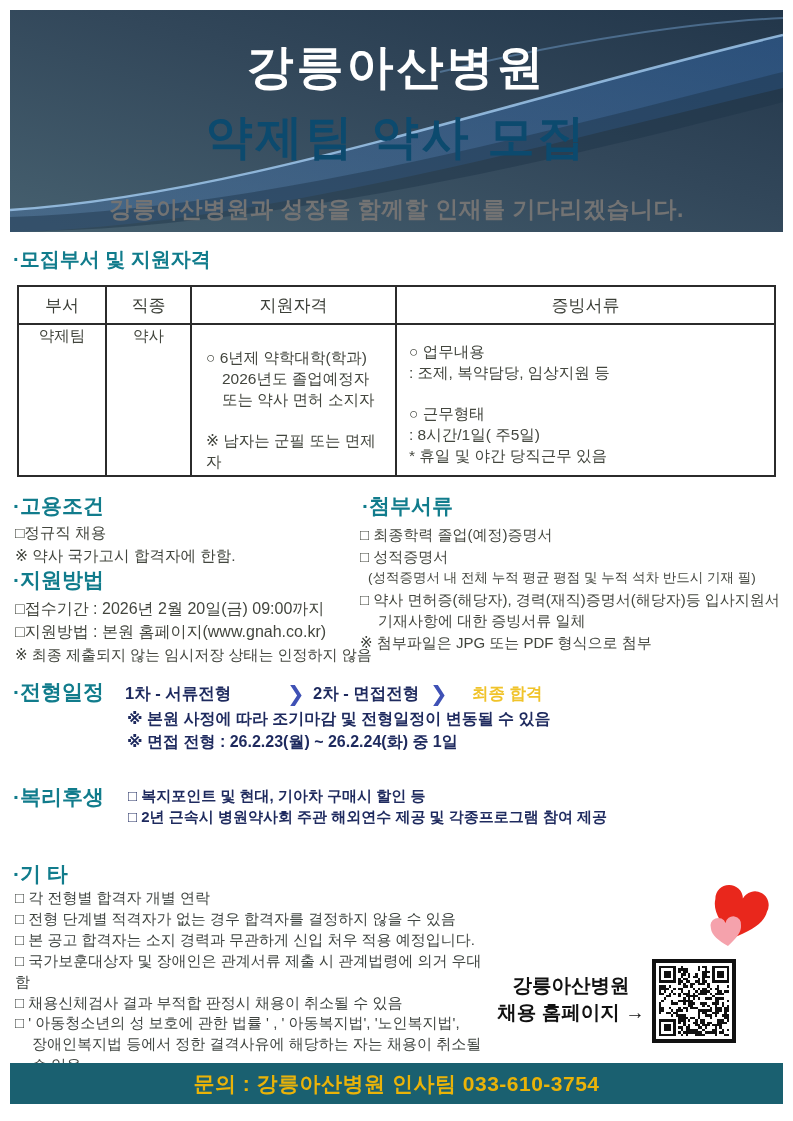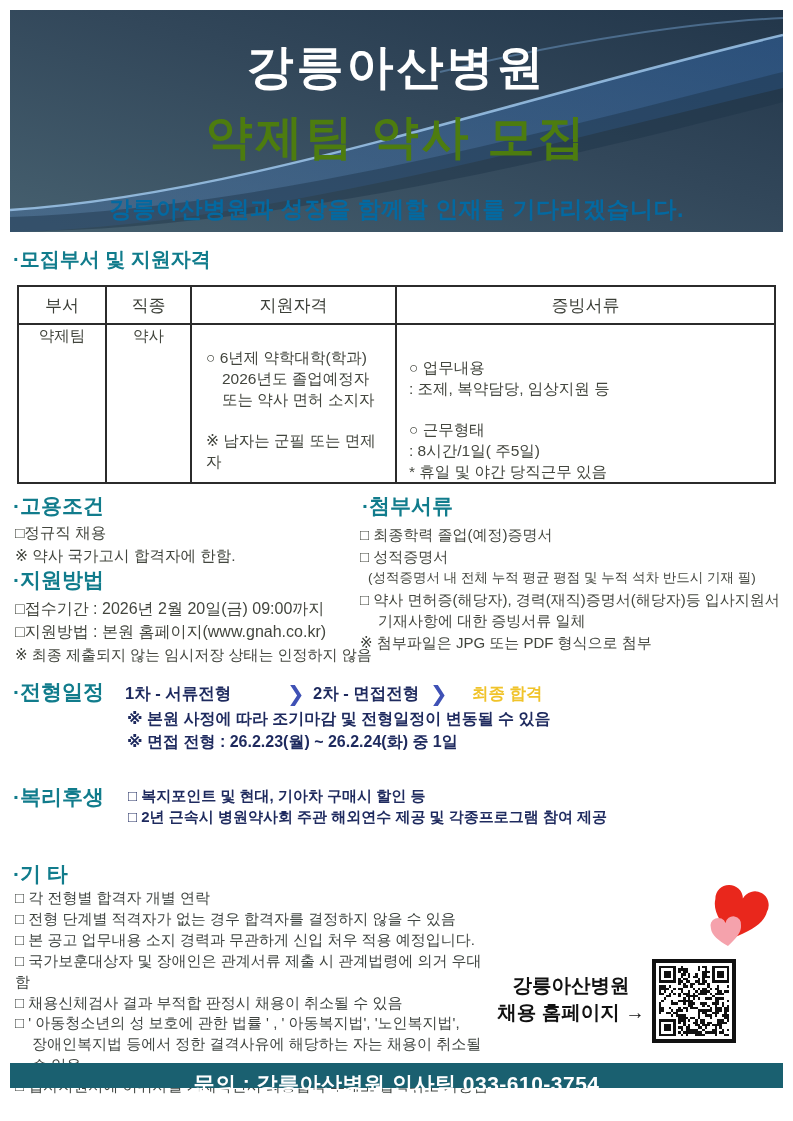--- a/index.html
+++ b/index.html
@@ -4,34 +4,34 @@
 <style>
   * { margin:0; padding:0; box-sizing:border-box; }
   html,body { background:#ffffff; }
   body { font-family:"Liberation Sans","DejaVu Sans",sans-serif; }
   .page { position:relative; width:793px; height:1121px; background:#fff; overflow:hidden; margin:0 auto; }
 
   
   .banner { position:absolute; left:10px; top:10px; width:773px; height:222px; overflow:hidden; }
   .banner svg.bg { position:absolute; inset:0; width:100%; height:100%; display:block; }
   .banner .t1 { position:absolute; top:26px; width:100%; text-align:center; color:#ffffff; font-size:47px; font-weight:bold; letter-spacing:3px; }
-  .banner .t2 { position:absolute; top:96px; width:100%; text-align:center; color:#4d7c0f; font-size:47px; font-weight:bold; letter-spacing:3px; }
-  .banner .sub { position:absolute; bottom:7px; width:100%; text-align:center; color:#0369a1; font-size:23px; font-weight:600; letter-spacing:0.5px; }
+  .banner .t2 { position:absolute; top:96px; width:100%; text-align:center; color:#0c4a6e; font-size:47px; font-weight:bold; letter-spacing:3px; }
+  .banner .sub { position:absolute; bottom:7px; width:100%; text-align:center; color:#737373; font-size:23px; font-weight:600; letter-spacing:0.5px; }
 
   
   .sec-title { position:absolute; color:#117c8c; font-weight:bold; }
 
   
   table.recruit { position:absolute; left:17px; top:285px; width:759px; border-collapse:collapse; table-layout:fixed; color:#43463e; }
   table.recruit th, table.recruit td { border:2px solid #2b2b2b; vertical-align:top; }
   table.recruit th { height:38px; font-size:17px; font-weight:normal; text-align:center; vertical-align:middle; color:#3c3f38;border-radius:9px; }
   table.recruit td { height:152px; font-size:15.5px; line-height:21px; }
   td.center-cell { text-align:center; vertical-align:middle; }
   td.qual-cell { padding:22px 4px 0 14px; }
-  td.cond-cell { padding:32px 4px 0 12px; }
+  td.cond-cell { padding:16px 4px 0 12px; }
   .cell-gap { height:20px; }
 
   
   .tblock { position:absolute; color:#43463e; font-size:15.5px; line-height:23px; }
   .docs-block { line-height:21.5px; font-size:15px; }
   .docs-sub { font-size:13.5px; padding-left:8px; }
   .docs-indent { padding-left:18px; }
 
   
   .steps { position:absolute; left:125px; top:682px; display:flex; align-items:center; height:24px; }
@@ -52,21 +52,21 @@
   
   .homepage-label { position:absolute; left:483px; top:972px; width:176px; text-align:center; color:#111; font-weight:bold; font-size:19.5px; line-height:27px; }
   .qr-box { position:absolute; left:652px; top:959px; width:84px; height:84px; background:#fff; border:4px solid #111; padding:3px; }
   .qr-box svg { width:100%; height:100%; display:block; }
   .hearts { position:absolute; left:698px; top:886px; width:80px; height:76px; }
   .hearts svg { position:absolute; }
   .heart-big { left:12px; top:0; width:58px; height:56px; transform:rotate(14deg); }
   .heart-small { left:12px; top:30px; width:33px; height:32px; transform:rotate(-6deg); }
 
   
-  .footer-bar { position:absolute; left:10px; top:1063px; width:773px; height:25px; background:#1a6070; color:#ffffff; font-weight:bold; font-size:21px; text-align:center; line-height:41px; letter-spacing:0.5px; }
+  .footer-bar { position:absolute; left:10px; top:1063px; width:773px; height:41px; background:#1a6070; color:#eab308; font-weight:bold; font-size:21px; text-align:center; line-height:41px; letter-spacing:0.5px; }
 </style>
 </head>
 <body>
 
 <div class="page">
 
   <div class="banner">
     <svg class="bg" viewBox="0 0 773 222" preserveAspectRatio="none">
       <defs>
         <linearGradient id="bg" x1="0" y1="1" x2="1" y2="0">
@@ -167,21 +167,21 @@
   <div class="sec-title" style="left:13px; top:783px; font-size:21px;">·복리후생</div>
   <div class="welfare-items">
     <div>□ 복지포인트 및 현대, 기아차 구매시 할인 등</div>
     <div>□ 2년 근속시 병원약사회 주관 해외연수 제공 및 각종프로그램 참여 제공</div>
   </div>
 
   <div class="sec-title" style="left:13px; top:860px; font-size:21px;">·기   타</div>
   <div class="etc-items">
     <div>□ 각 전형별 합격자 개별 연락</div>
     <div>□ 전형 단계별 적격자가 없는 경우 합격자를 결정하지 않을 수 있음</div>
-    <div>□ 본 공고 업무내용 소지 경력과 무관하게 신입 처우 적용 예정입니다.</div>
+    <div>□ 본 공고 합격자는 소지 경력과 무관하게 신입 처우 적용 예정입니다.</div>
     <div>□ 국가보훈대상자 및 장애인은 관계서류 제출 시 관계법령에 의거 우대함</div>
     <div>□ 채용신체검사 결과 부적합 판정시 채용이 취소될 수 있음</div>
     <div>□ ' 아동청소년의 성 보호에 관한 법률 ' ,  ' 아동복지법', '노인복지법',</div>
     <div class="etc-indent">장애인복지법 등에서 정한 결격사유에 해당하는 자는 채용이 취소될 수 있음</div>
     <div>□ 입사지원서에 허위사실 기재확인시 최종합격 후에도 합격취소  가능함</div>
   </div>
 
   <div class="hearts">
     <svg class="heart-big" viewBox="0 0 24 22">
       <path d="M12 21.2 C 5.5 16.6 1 12.2 1 7.3 A 5.3 5.3 0 0 1 12 4.4 A 5.3 5.3 0 0 1 23 7.3 C 23 12.2 18.5 16.6 12 21.2 Z" fill="#e9271c"></path>

